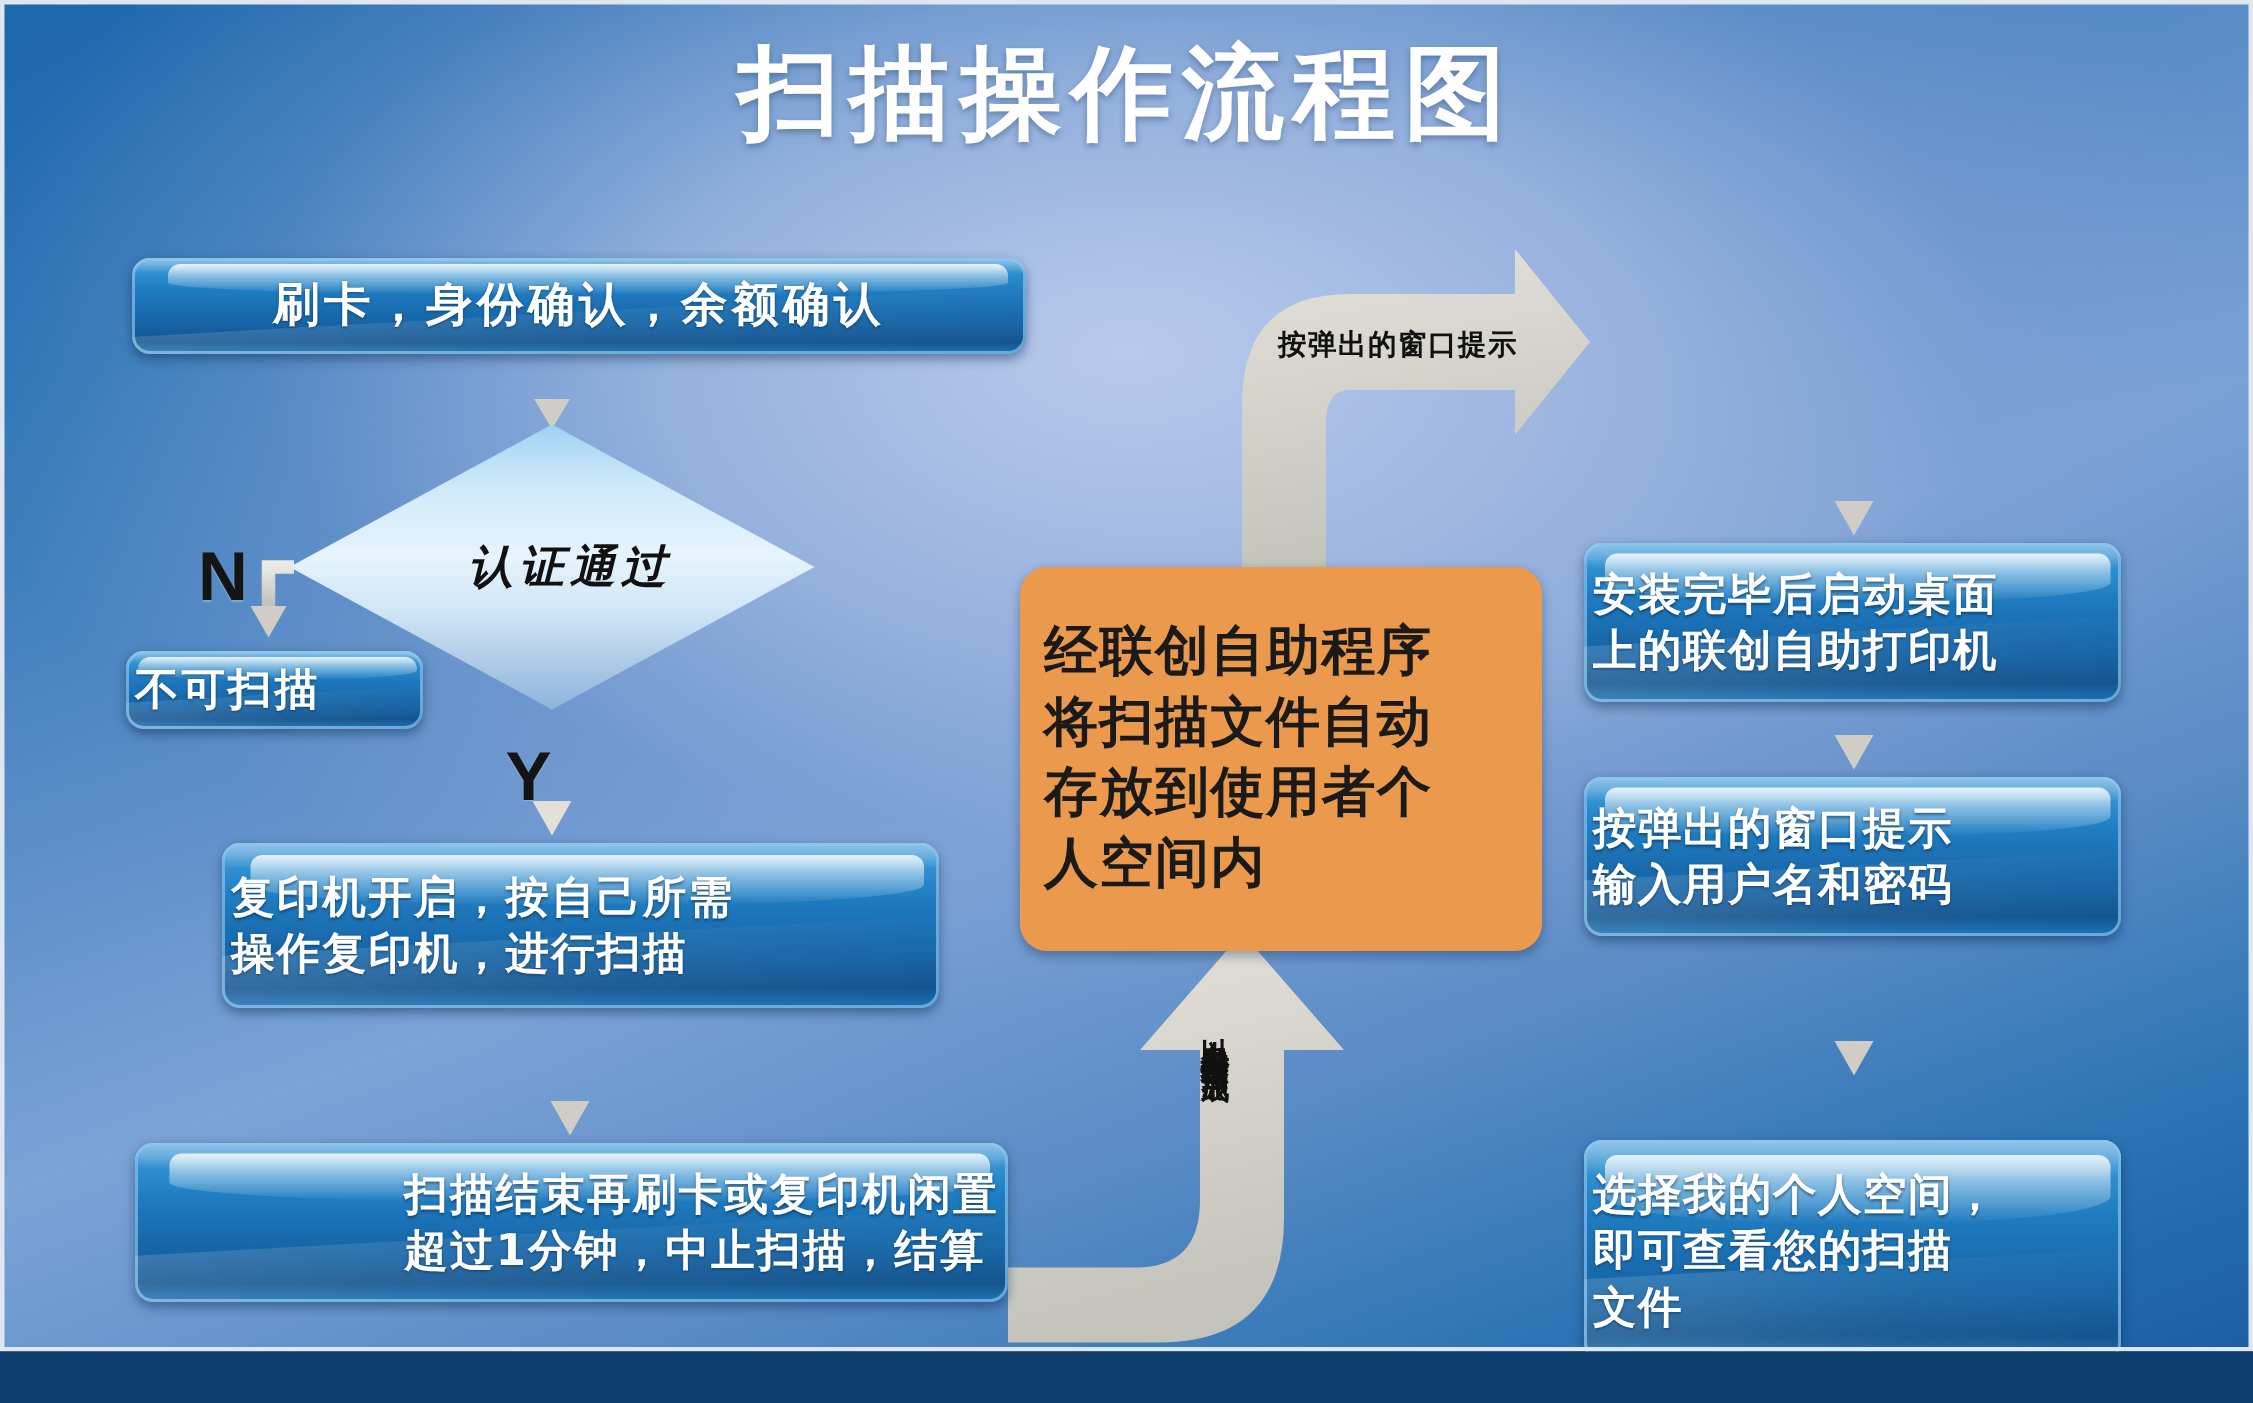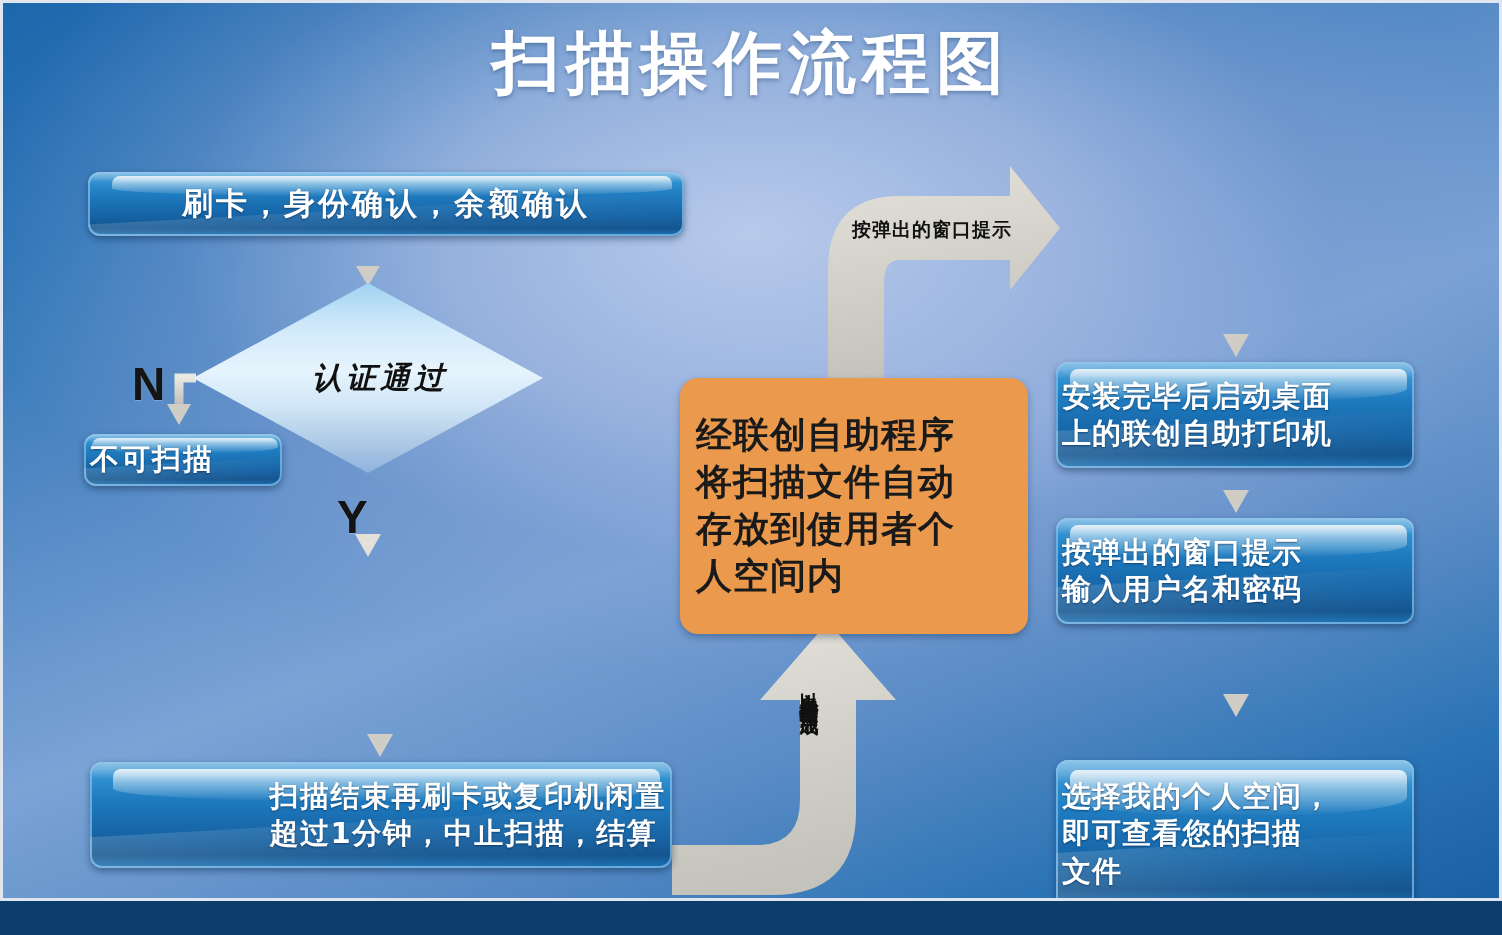--- a/index.html
+++ b/index.html
@@ -292,20 +292,24 @@
     <div class="dtxt">认证通过</div>
   </div>
 
   <div class="branch-letter" id="letter-n">N</div>
   <div class="branch-letter" id="letter-y">Y</div>
 
   <div class="box" id="box-noscan">
     <span class="txt">不可扫描</span>
   </div>
 
+  <div class="box" id="box-copier">
+    <span class="txt">复印机开启，按自己所需
+操作复印机，进行扫描</span>
+  </div>
 
   <div class="box" id="box-finish">
     <span class="txt">扫描结束再刷卡或复印机闲置
 超过1分钟，中止扫描，结算</span>
   </div>
 
   <div id="box-note" style="position:absolute; left:680px; top:378px; width:348px; height:256px; border-radius:18px;
               background:#eb9a4d; box-shadow:0 3px 7px rgba(8,35,70,0.35);
               display:flex; align-items:center; justify-content:flex-start; box-sizing:border-box; padding:4px 16px;">
     <span style="white-space:pre-line; color:#1a1a1a; font-size:36px; line-height:1.30; font-weight:600;

